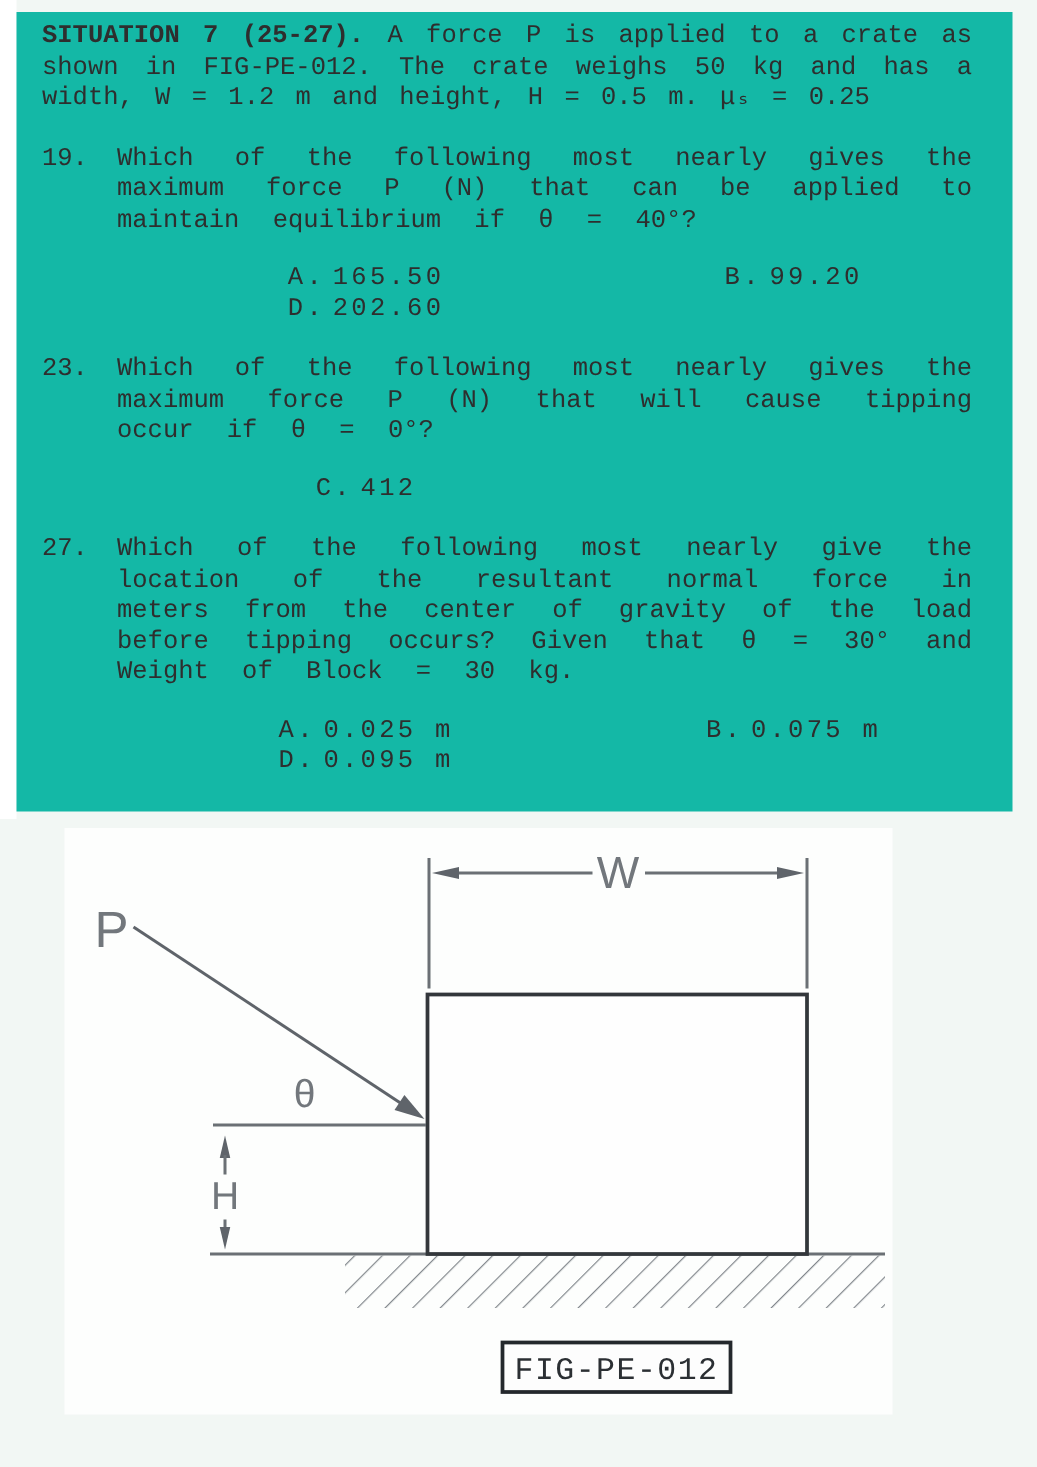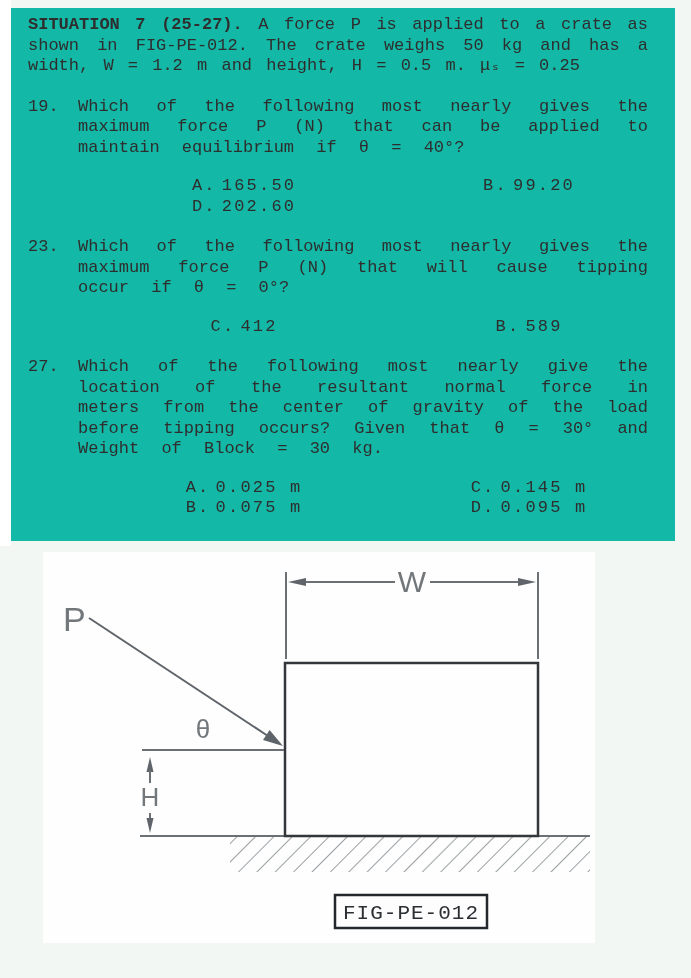--- a/index.html
+++ b/index.html
@@ -66,30 +66,28 @@
       <span class="option"><span class="opt-label">B.</span><span>99.20</span></span>
       <span class="option"><span class="opt-label">D.</span><span>202.60</span></span>
     </div>
   </div>
 
   <div class="question">
     <span class="doc-text q-number">23.</span>
     <p class="doc-text q-text">Which of the following most nearly gives the maximum force P (N) that will cause tipping occur if θ = 0°?</p>
     <div class="doc-text options">
       <span class="option"><span class="opt-label">C.</span><span>412</span></span>
-      <span class="option"><span class="opt-label">B.</span><span>589</span></span>
     </div>
   </div>
 
   <div class="question">
     <span class="doc-text q-number">27.</span>
     <p class="doc-text q-text">Which of the following most nearly give the location of the resultant normal force in meters from the center of gravity of the load before tipping occurs? Given that θ = 30° and Weight of Block = 30 kg.</p>
     <div class="doc-text options">
       <span class="option"><span class="opt-label">A.</span><span>0.025 m</span></span>
-      <span class="option"><span class="opt-label">C.</span><span>0.145 m</span></span>
       <span class="option"><span class="opt-label">B.</span><span>0.075 m</span></span>
       <span class="option"><span class="opt-label">D.</span><span>0.095 m</span></span>
     </div>
   </div>
 </section>
 
 <section class="figure-panel">
   <svg width="552" height="391" viewBox="0 0 552 391">
     <defs>
       <pattern id="hatch" patternUnits="userSpaceOnUse" width="13" height="13" patternTransform="rotate(45)">

